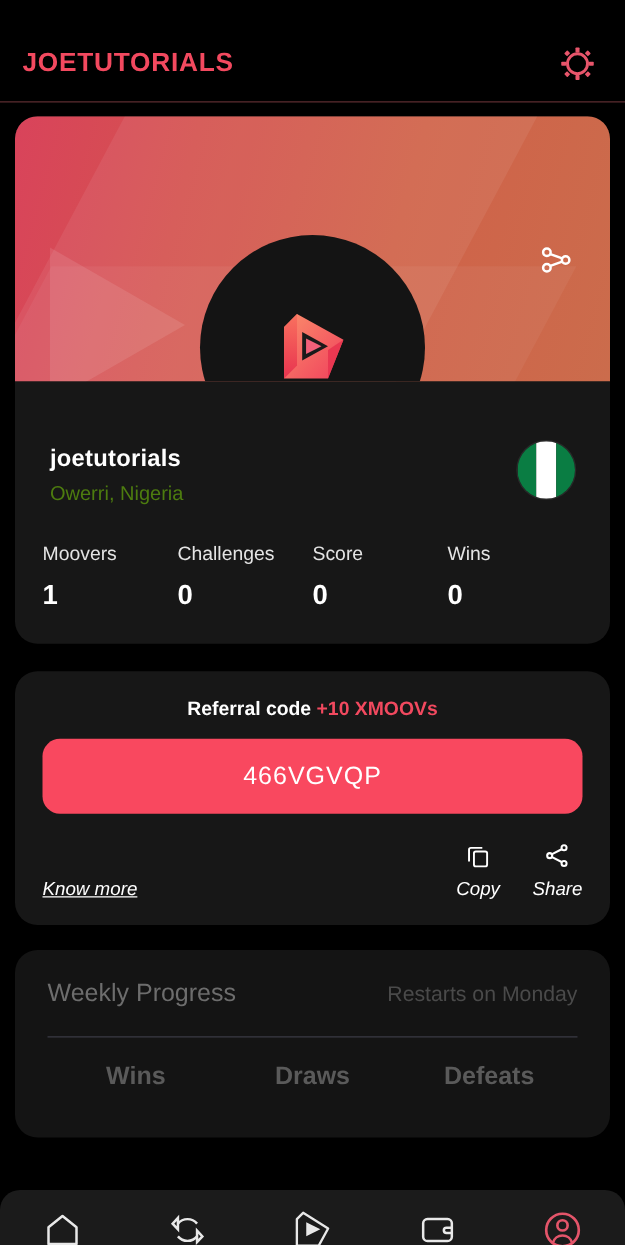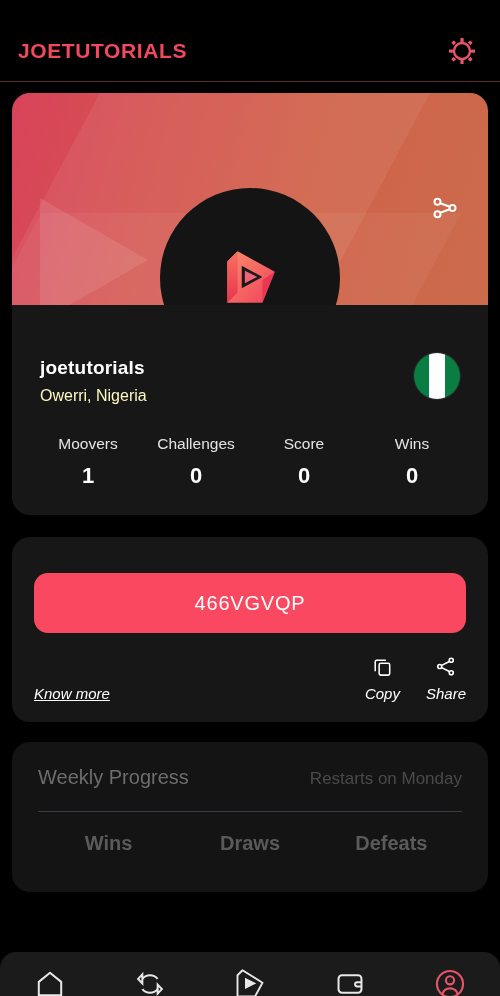--- a/index.html
+++ b/index.html
@@ -59,31 +59,31 @@
   .avatar-wrap {
     position:absolute; left:50%; top:95px; transform:translateX(-50%);
     width:180px; height:180px; border-radius:50%;
     background:#141414;
     display:flex; align-items:center; justify-content:center;
     z-index:3;
   }
 
   .profile-info { padding:52px 28px 0 28px; position:relative; }
   .uname { color:#fff; font-size:19px; font-weight:bold; letter-spacing:.2px; }
-  .uloc  { color:#fef9c3; font-size:16px; margin-top:8px; font-weight:300; }
+  .uloc  { color:#4d7c0f; font-size:16px; margin-top:8px; font-weight:300; }
   .flag {
     position:absolute; right:28px; top:48px;
     width:46px; height:46px; border-radius:50%; overflow:hidden;
     display:flex; box-shadow:0 0 0 1px #2a2a2a;
   }
   .flag i { display:block; height:100%; flex:1; }
   .fg { background:#0a7d43; } .fw { background:#fff; }
 
   .stats { display:flex; padding:30px 22px 26px 22px; }
-  .stat { flex:1; text-align:center; }
+  .stat { flex:1; }
   .stat-l { color:#e4e4e4; font-size:15.5px; font-weight:300; }
   .stat-v { color:#fff; font-size:22px; font-weight:bold; margin-top:10px; }
 
   
   .ref-card { background:#171717; border-radius:18px; margin:22px 12px 0 12px; padding:22px 22px 20px 22px; }
   .ref-title { text-align:center; font-size:15.5px; font-weight:bold; color:#fff; }
   .ref-title .bonus { color:#f2495f; }
   .ref-pill {
     margin-top:14px; height:60px; border-radius:14px;
     background:#f9485f;
@@ -202,20 +202,24 @@
           <div class="stat-v">0</div>
         </div>
         <div class="stat">
           <div class="stat-l">Wins</div>
           <div class="stat-v">0</div>
         </div>
       </div>
     </div>
 
     <div class="ref-card">
+      <div class="ref-title">
+        <span>Referral code</span>
+        <span class="bonus">+10 XMOOVs</span>
+      </div>
 
       <div class="ref-pill">466VGVQP</div>
 
       <div class="ref-foot">
         <a class="know-more" href="#">Know more</a>
 
         <div class="actions">
           <div class="act">
             <svg width="23" height="23" viewBox="0 0 24 24" fill="none" stroke="#fff" stroke-width="1.6">
               <rect x="8.5" y="8.5" width="11" height="12.5" rx="1.6"></rect>

